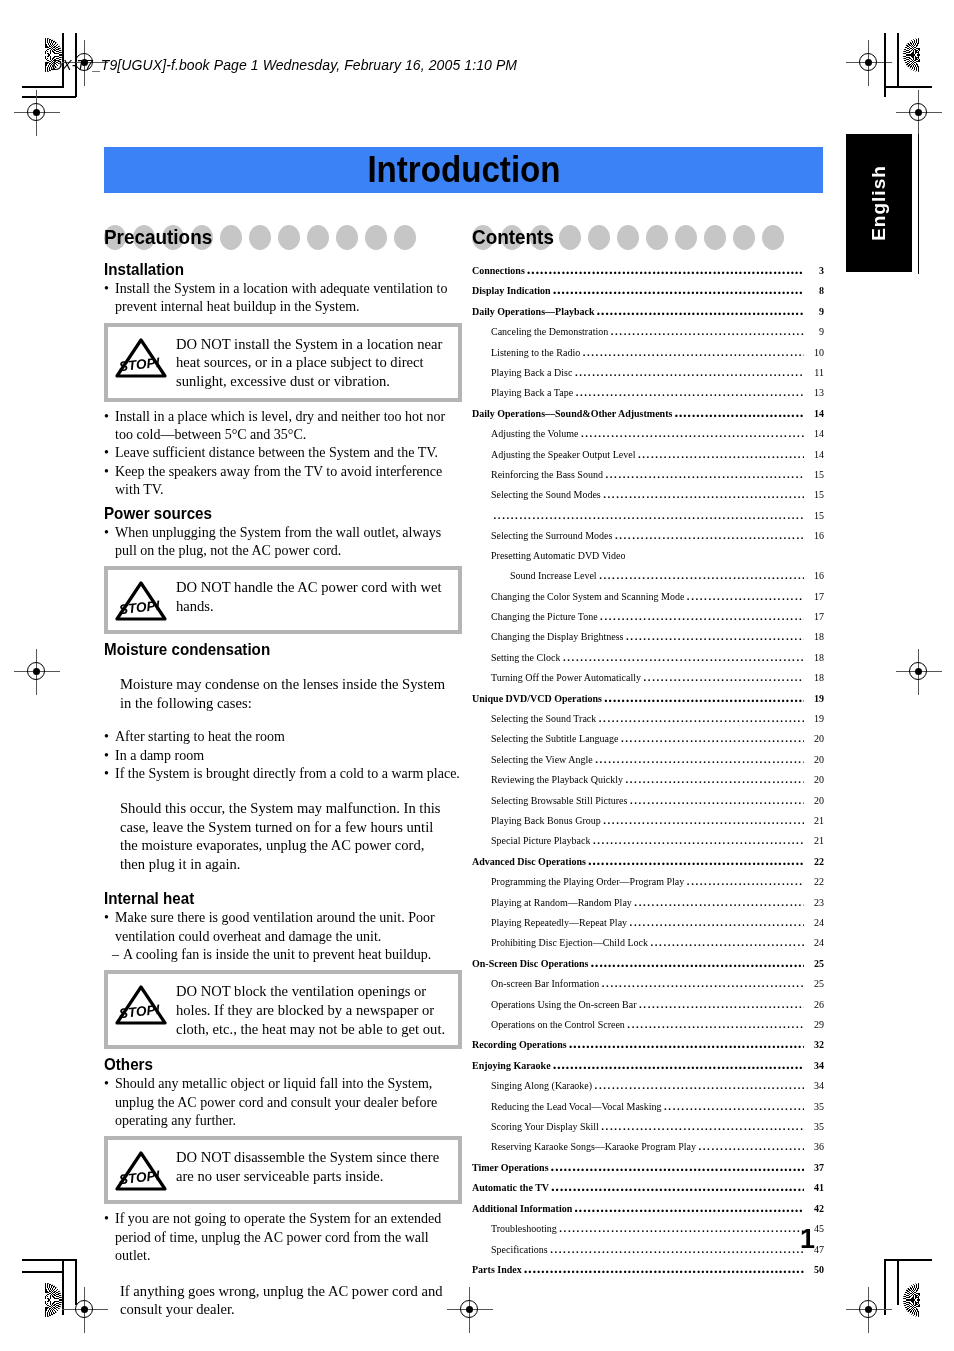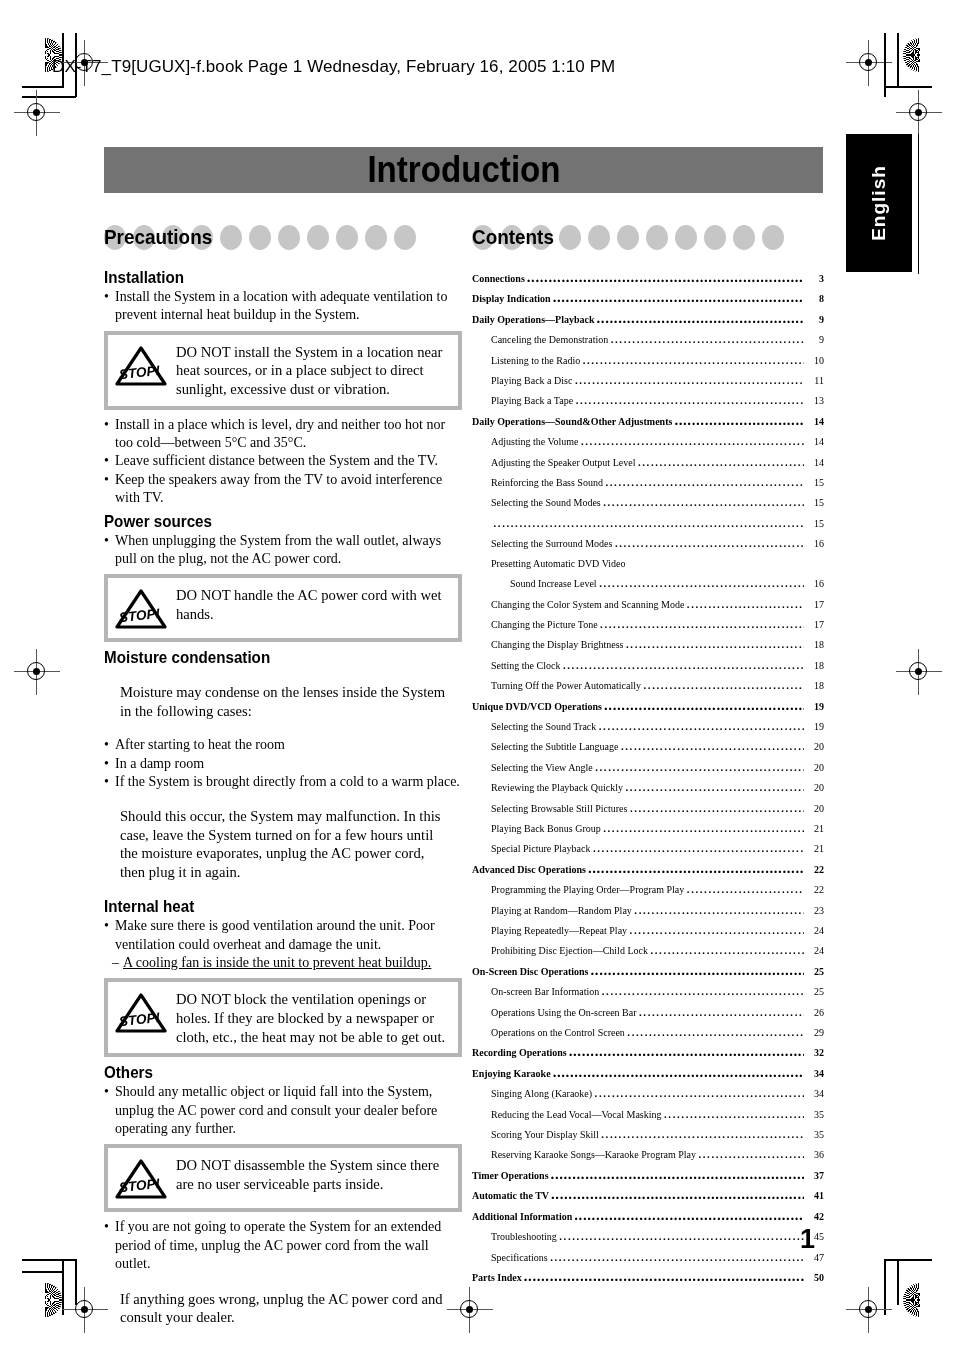--- a/index.html
+++ b/index.html
@@ -68,41 +68,42 @@
     position: absolute;
     background: #000;
   }
 
   
   .file-header {
     position: absolute;
     left: 52px;
     top: 57px;
     font-family: "Liberation Sans", sans-serif;
-    font-size: 17px;
+    font-size: 14px;
     letter-spacing: 0.1px;
     white-space: nowrap;
     color: #000;
+    font-style: italic;
   }
 
   
   .page {
     position: absolute;
     left: 0; top: 0;
     width: 954px; height: 1351px;
   }
 
   
   .title-banner {
     position: absolute;
     left: 104px;
     top: 147px;
     width: 719px;
     height: 46px;
-    background: #737373;
+    background: #3b82f6;
     display: flex;
     align-items: center;
     justify-content: center;
   }
   .title-banner .title-text {
     font-family: "Liberation Sans Narrow", "Liberation Sans", sans-serif;
     font-weight: bold;
     font-size: 36px;
     letter-spacing: 0px;
     color: #000;
@@ -146,21 +147,21 @@
     position: absolute;
     top: 222px;
   }
   .col-left  { left: 104px;  width: 358px; }
   .col-right { left: 472px;  width: 352px; }
 
   
   .sec-head {
     position: relative;
     height: 30px;
-    margin-bottom: 16px;
+    margin-bottom: 8px;
   }
   .sec-head .circles {
     position: absolute;
     left: 0; top: 3px;
     display: flex;
     gap: 7px;
   }
   .sec-head .circles .circ {
     width: 22px;
     height: 25px;
@@ -210,21 +211,20 @@
     padding-left: 11px;
   }
   ul.bullets > li::before {
     content: "\2022";
     position: absolute;
     left: 0;
     top: 0;
   }
   ul.bullets > li.dash {
     padding-left: 19px;
-    text-decoration: underline;
   }
   ul.bullets > li.dash::before {
     content: "\2013";
     left: 8px;
   }
 
   
   .warn-box {
     border: 4px solid #b5b5b5;
     background: #ffffff;

